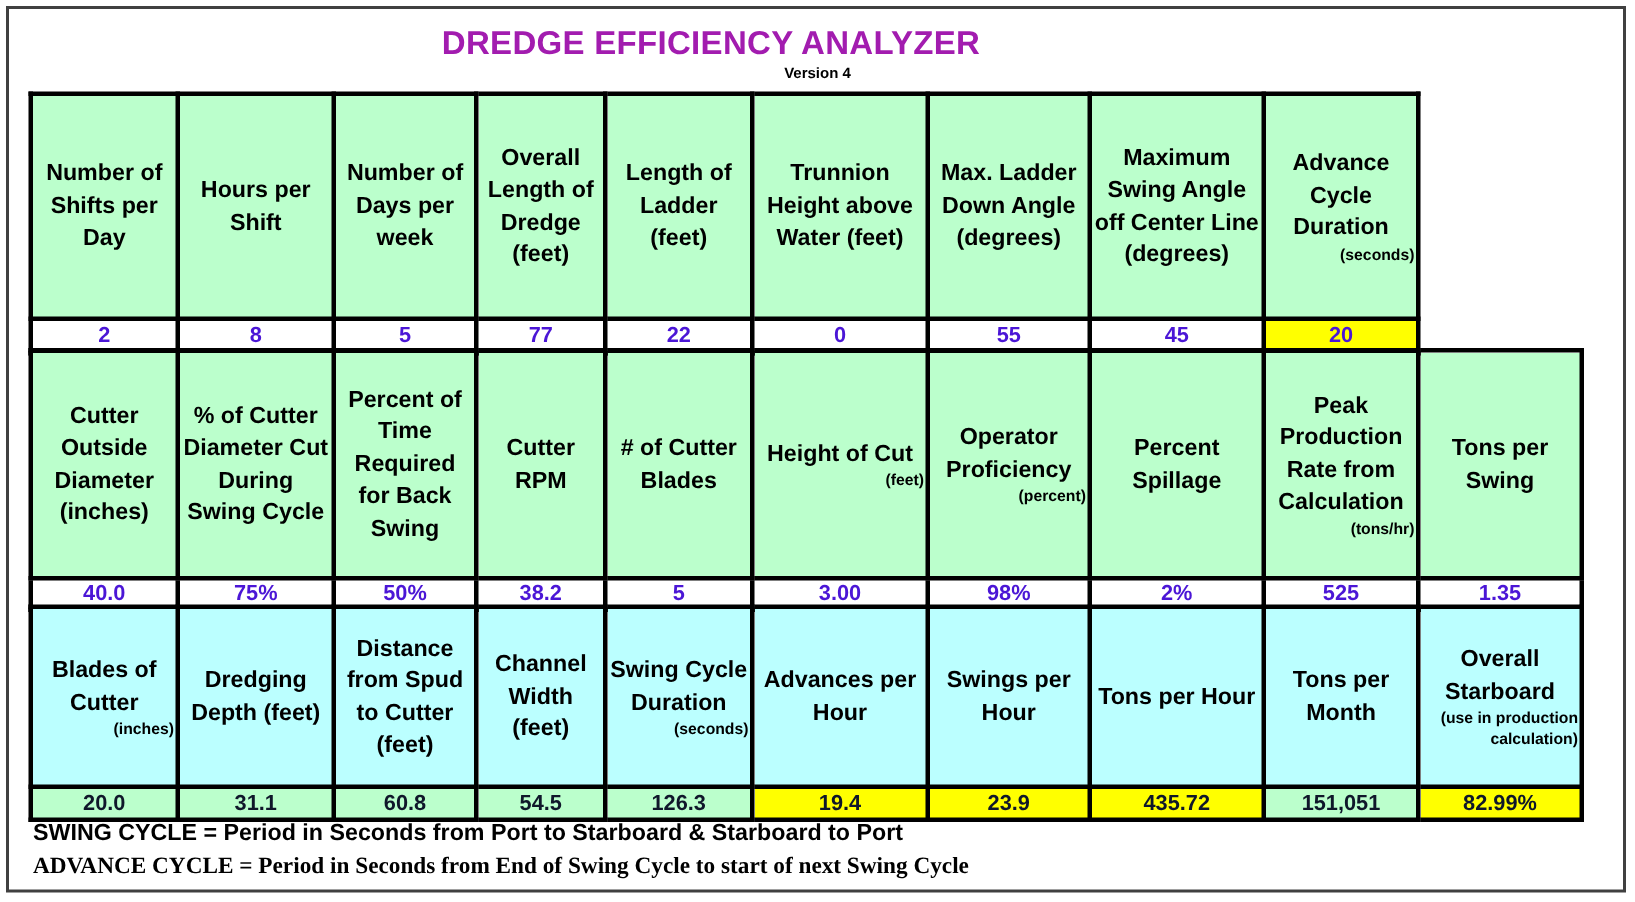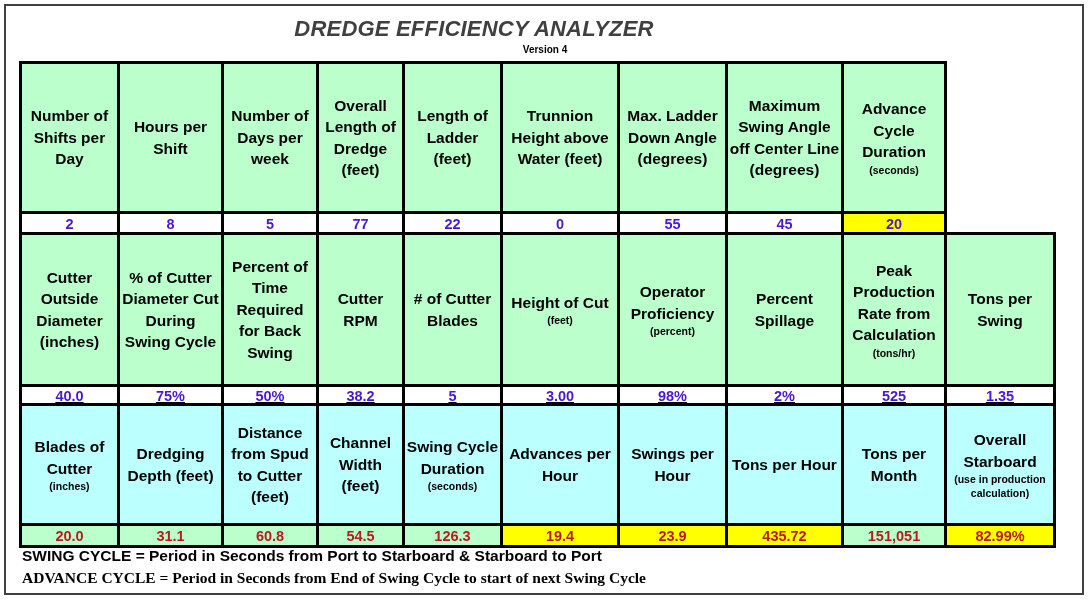--- a/index.html
+++ b/index.html
@@ -1,36 +1,36 @@
 <!DOCTYPE html>
 <html><head>
 <meta charset="utf-8">
 <style>
   html, body { margin: 0; padding: 0; background: #ffffff; }
   body { width: 1090px; height: 601px; position: relative; overflow: hidden;
          font-family: "Liberation Sans", sans-serif; }
   .frame { position: absolute; left: 4px; top: 4px; width: 1080px; height: 591px;
            border: 2px solid #404040; box-sizing: border-box; background: #fff; }
   .title { position: absolute; left: 0; width: 948px; top: 16px; text-align: center;
-           font-weight: bold; font-size: 22px; color: #404040; letter-spacing: 0.2px; font-style: italic; }
+           font-weight: bold; font-size: 22px; color: #a21caf; letter-spacing: 0.2px; }
   .version { position: absolute; left: 0; width: 1090px; top: 44px; text-align: center;
              font-weight: bold; font-size: 10px; color: #000; }
   .grid { position: absolute; border-collapse: collapse; table-layout: fixed; }
   .grid td { border: 3px solid #000; padding: 0 1px; text-align: center; vertical-align: middle;
              font-weight: bold; color: #000; box-sizing: border-box; overflow: hidden; }
   .hdr-green { background: #bbffcc; }
   .hdr-cyan { background: #bbffff; }
   .val-white { background: #ffffff; }
   .val-yellow { background: #ffff00; }
   .val-green { background: #bbffcc; }
   .hdr { font-size: 15.5px; line-height: 21.5px; }
-  .hdr .sub { display: block; font-size: 10.5px; line-height: 14px; }
+  .hdr .sub { display: block; font-size: 10.5px; line-height: 14px; text-align: right; }
   .val { font-size: 14.5px; line-height: 18px; }
   .val.input { color: #4b16d6; }
-  .val.calc { color: #b91c1c; }
+  .val.calc { color: #0f172a; }
   .note { position: absolute; left: 22px; font-weight: bold; font-size: 15.5px; color: #000; white-space: nowrap; text-align: center; }
 </style>
 </head>
 <body>
 
 <div class="frame"></div>
 
 <div class="title">DREDGE EFFICIENCY ANALYZER</div>
 <div class="version">Version 4</div>
 
@@ -91,21 +91,21 @@
     <td class="hdr-green hdr"><span>% of Cutter Diameter Cut During Swing Cycle</span></td>
     <td class="hdr-green hdr"><span>Percent of Time Required for Back Swing</span></td>
     <td class="hdr-green hdr"><span>Cutter RPM</span></td>
     <td class="hdr-green hdr"><span># of Cutter Blades</span></td>
     <td class="hdr-green hdr"><span>Height of Cut</span><span class="sub">(feet)</span></td>
     <td class="hdr-green hdr"><span>Operator Proficiency</span><span class="sub">(percent)</span></td>
     <td class="hdr-green hdr"><span>Percent Spillage</span></td>
     <td class="hdr-green hdr"><span>Peak Production Rate from Calculation</span><span class="sub">(tons/hr)</span></td>
     <td class="hdr-green hdr"><span>Tons per Swing</span></td>
   </tr>
-  <tr style="height:21px;text-decoration:underline;">
+  <tr style="height:21px;">
     <td class="val-white val input">40.0</td>
     <td class="val-white val input">75%</td>
     <td class="val-white val input">50%</td>
     <td class="val-white val input">38.2</td>
     <td class="val-white val input">5</td>
     <td class="val-white val input">3.00</td>
     <td class="val-white val input">98%</td>
     <td class="val-white val input">2%</td>
     <td class="val-white val input">525</td>
     <td class="val-white val input">1.35</td>

